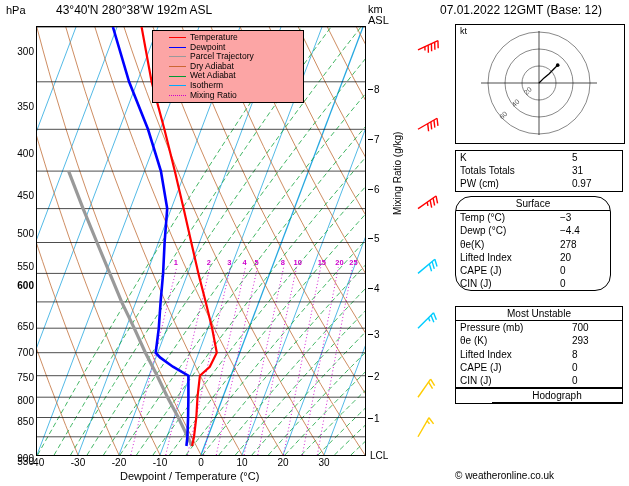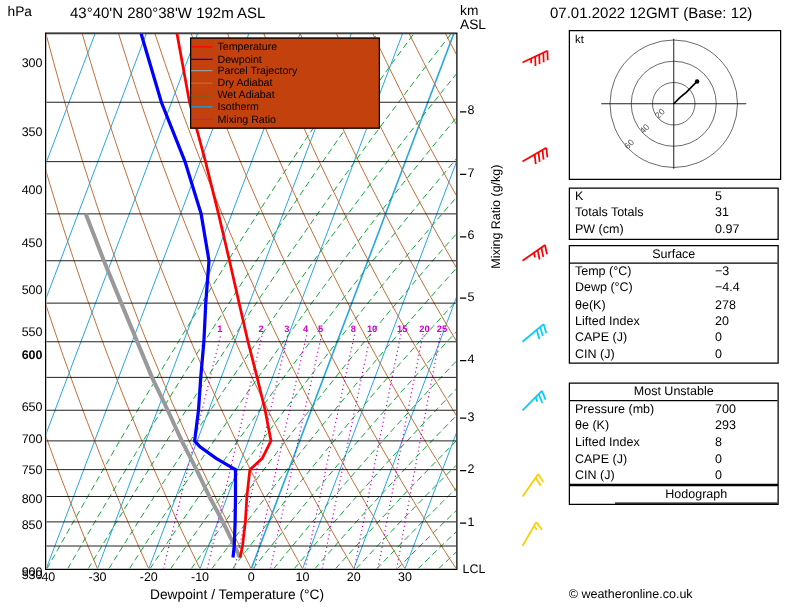--- a/index.html
+++ b/index.html
@@ -37,37 +37,37 @@
   #km-axis { position:absolute; left:368px; top:26px; width:26px; height:430px; }
   .km-lab { position:absolute; font-size:10px; transform:translateY(-50%); left:6px;}
   #lcl-lab { position:absolute; left:370px; top:450px; font-size:10px; }
 
   #mixing-title { position:absolute; left:392px; top:215px; font-size:10px;
                   transform:rotate(-90deg); transform-origin:left top;
                   white-space:nowrap; }
 
   
   #legend { left:152px; top:30px; width:152px; border:1px solid #000;
-            background:#c2410c; padding:2px 0; box-sizing:border-box;
+            background:#fca5a5; padding:2px 16px; box-sizing:border-box;
             font-size:8.5px; line-height:9.6px; }
   .leg-row { display:flex; align-items:center; height:9.6px; }
   .leg-swatch { width:17px; height:0; border-top-width:1.6px;
                 border-top-style:solid; margin-right:4px; flex:none; }
   .leg-txt { white-space:nowrap; }
 
   
   #hodo-box { left:455px; top:24px; width:168px; height:118px;
               border:1px solid #000; background:#fff; }
   #hodo-kt { position:absolute; left:4px; top:1px; font-size:9px; }
 
   
   .tbl { border:1px solid #000; background:#fff; box-sizing:border-box;
          font-size:10px; }
   #tbl-main { left:455px; top:150px; width:168px; }
-  #tbl-sfc  { left:455px; top:196px; width:168px; }
+  #tbl-sfc  { left:455px; top:196px; width:156px;border-radius:16px; }
   #tbl-mu   { left:455px; top:306px; width:168px; }
   #tbl-hodo { left:455px; top:388px; width:168px;padding-left:36px; }
 
   .tbl table { width:100%; border-collapse:collapse; }
   .tbl td { padding:0 4px; font-size:10px; line-height:13.2px; }
   .tbl td.v { text-align:left; width:46px; }
   .sec-head { text-align:center; font-size:10px; line-height:13.2px;
               border-bottom:1px solid #000; }
 
   

